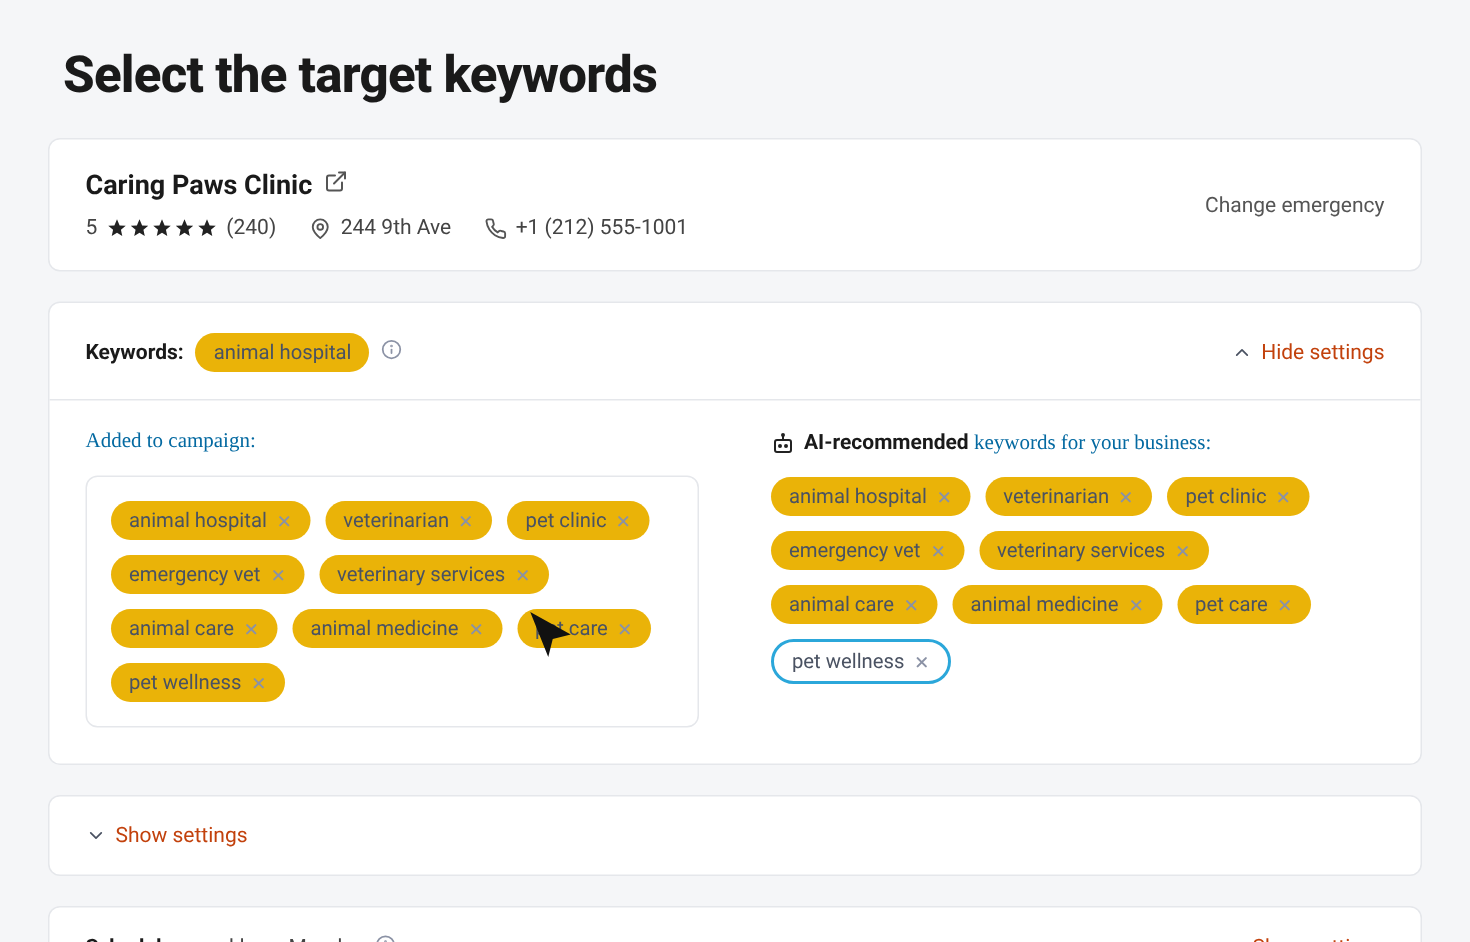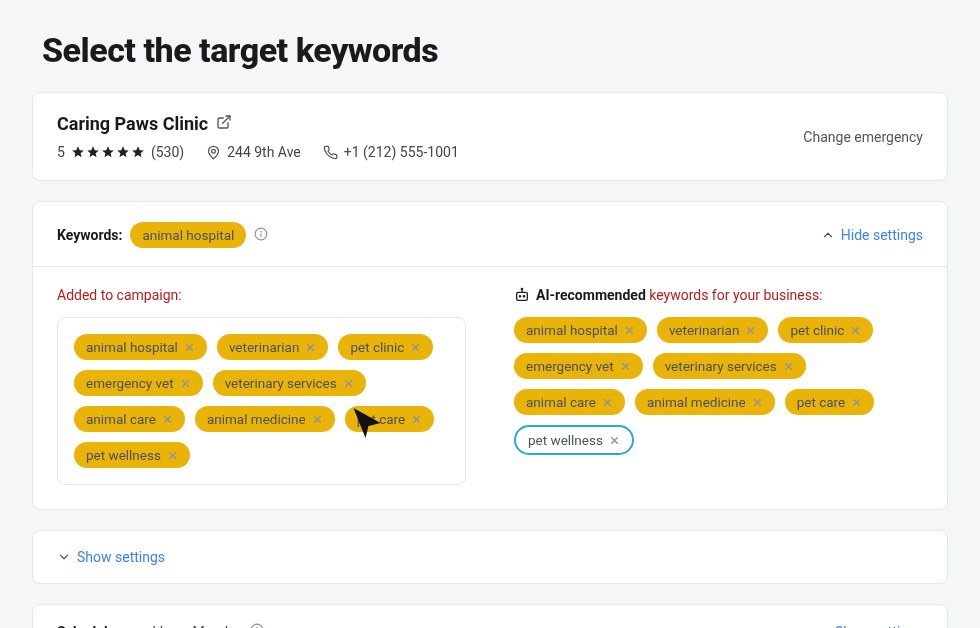--- a/index.html
+++ b/index.html
@@ -105,39 +105,39 @@
   }
   .info-icon {
     width: 14px;
     height: 14px;
     color: #8b92a5;
   }
   .toggle-link {
     display:flex;
     align-items:center;
     gap:6px;
-    color:#3b82f6;
+    color:#c2410c;
     font-size: 14px;
   }
   .body-split {
     display: flex;
     border-top: 1px solid #e5e7eb;
   }
   .col {
     flex: 1;
     padding: 20px 24px 24px 24px;
   }
   .col-title {
     font-size: 14px;
     margin-bottom: 14px;
     display:flex;
     align-items:center;
     gap:6px;
   }
-  .col-title .normal { color: #b91c1c; }
+  .col-title .normal { color: #0369a1; font-family: Liberation Serif, serif; }
   .tag-box {
     border: 1px solid #e5e7eb;
     border-radius: 8px;
     padding: 16px;
     min-height: 120px;
   }
   .tag-flow {
     display: flex;
     flex-wrap: wrap;
     gap: 10px;
@@ -185,21 +185,21 @@
             <svg width="14" height="14" viewBox="0 0 24 24" fill="#222">
                 <polygon points="12 2 15 9 22 9.3 16.5 14 18 21 12 17.3 6 21 7.5 14 2 9.3 9 9"></polygon>
               </svg>
             <svg width="14" height="14" viewBox="0 0 24 24" fill="#222">
                 <polygon points="12 2 15 9 22 9.3 16.5 14 18 21 12 17.3 6 21 7.5 14 2 9.3 9 9"></polygon>
               </svg>
             <svg width="14" height="14" viewBox="0 0 24 24" fill="#222">
                 <polygon points="12 2 15 9 22 9.3 16.5 14 18 21 12 17.3 6 21 7.5 14 2 9.3 9 9"></polygon>
               </svg>
           </span>
-          <span>(530)</span>
+          <span>(240)</span>
         </span>
         <span class="meta-item">
           <svg width="15" height="15" viewBox="0 0 24 24" fill="none" stroke="#555" stroke-width="2" stroke-linecap="round" stroke-linejoin="round">
               <circle cx="12" cy="10" r="3"></circle>
               <path d="M12 2a8 8 0 0 0-8 8c0 5 8 12 8 12s8-7 8-12a8 8 0 0 0-8-8z"></path>
             </svg>
           <span>244 9th Ave</span>
         </span>
         <span class="meta-item">
           <svg width="15" height="15" viewBox="0 0 24 24" fill="none" stroke="#555" stroke-width="2" stroke-linecap="round" stroke-linejoin="round">

